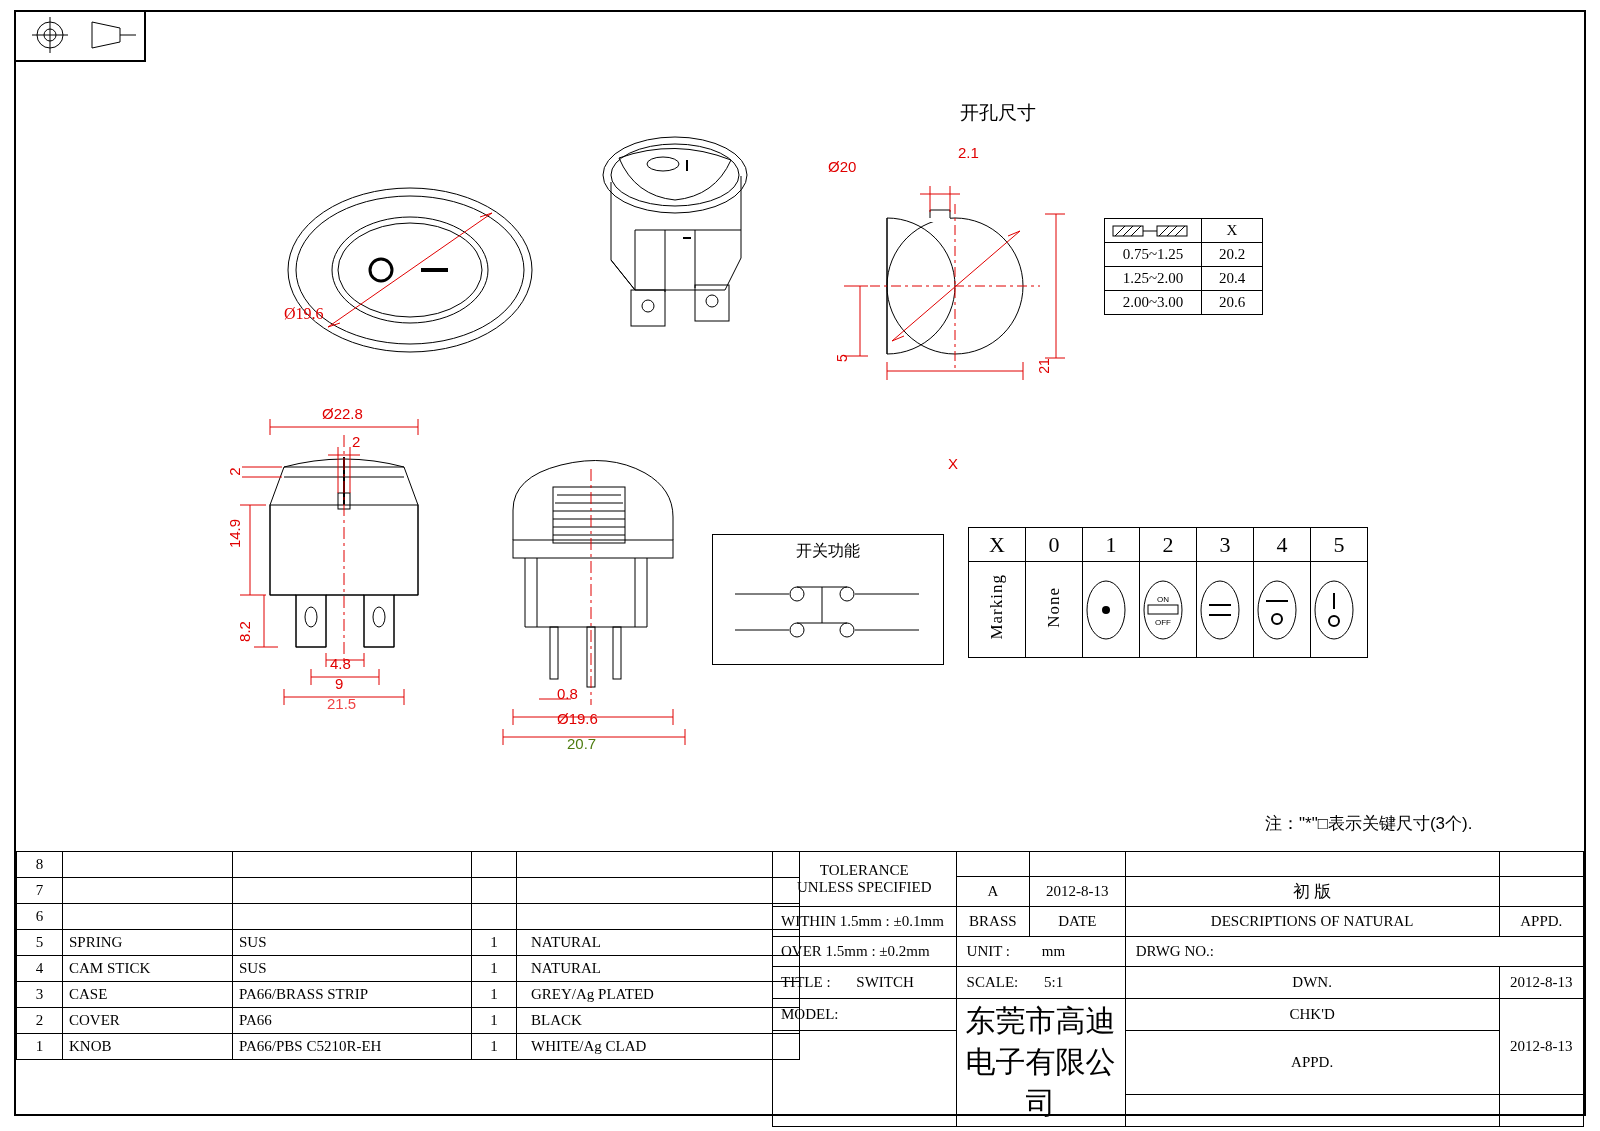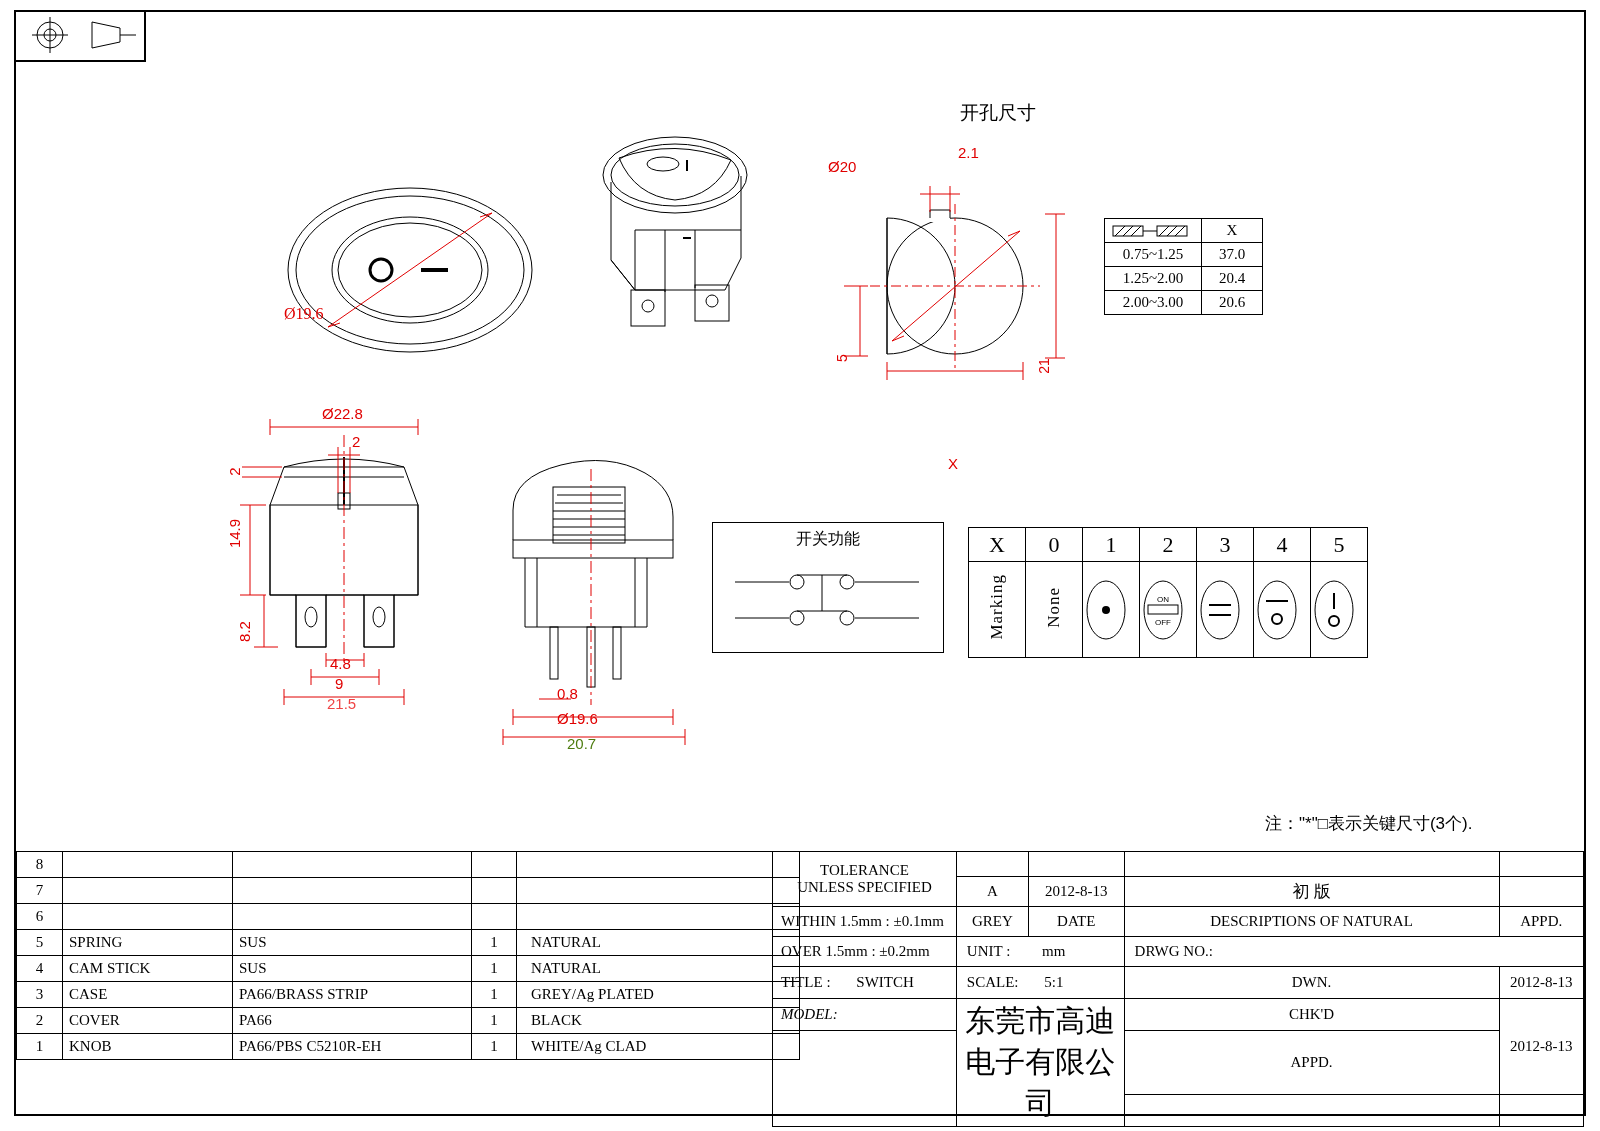--- a/index.html
+++ b/index.html
@@ -13,21 +13,21 @@
   table{border-collapse:collapse;font-family:"Liberation Serif",serif;}
   td,th{border:1px solid #000;padding:0;text-align:center;vertical-align:middle;font-weight:normal;}
   .tol-tbl{position:absolute;left:1104px;top:218px;font-size:15px;}
   .tol-tbl td{width:96px;height:23px;}
   .tol-tbl td.val{width:60px;}
   .mark-tbl{position:absolute;left:968px;top:527px;font-size:20px;}
   .mark-tbl td{width:56px;height:33px;font-family:"Liberation Serif",serif;}
   .mark-tbl td.hdr{font-size:22px;}
   .mark-tbl td.big{height:95px;}
   .vert{writing-mode:vertical-rl;transform:rotate(180deg);font-size:17px;letter-spacing:1px;}
-  .func-box{position:absolute;left:712px;top:522px;width:232px;height:131px;border:1px solid #000;box-sizing:border-box;}
+  .func-box{position:absolute;left:712px;top:534px;width:232px;height:131px;border:1px solid #000;box-sizing:border-box;}
   .func-title{text-align:center;font-family:"Liberation Serif",serif;font-size:16px;padding-top:6px;}
   .note{position:absolute;left:1265px;top:812px;font-size:17px;font-family:"Liberation Serif",serif;}
   
   .bot{position:absolute;left:16px;top:851px;width:1568px;height:263px;}
   .parts{position:absolute;left:0;top:0;font-size:15px;}
   .parts td{height:25px;}
   .c-no{width:45px;}
   .c-parts{width:163px;text-align:left;padding-left:6px;}
   .c-mat{width:232px;text-align:left;padding-left:6px;}
   .c-qty{width:44px;}
@@ -143,21 +143,21 @@
           <line x1="54" y1="14" x2="64" y2="4" stroke="#000"></line>
               <line x1="62" y1="14" x2="72" y2="4" stroke="#000"></line>
               <line x1="70" y1="14" x2="80" y2="4" stroke="#000"></line>
           <line x1="38" y1="9" x2="52" y2="9" stroke="#000"></line>
         </svg>
       </td>
       <td class="val">X</td>
     </tr>
     <tr>
       <td>0.75~1.25</td>
-      <td class="val">37.0</td>
+      <td class="val">20.2</td>
     </tr>
     <tr>
       <td>1.25~2.00</td>
       <td class="val">20.4</td>
     </tr>
     <tr>
       <td>2.00~3.00</td>
       <td class="val">20.6</td>
     </tr>
   </tbody>
@@ -401,21 +401,21 @@
         <td style="width:86px;"></td>
       </tr>
       <tr>
         <td style="height:25px;">A</td>
         <td>2012-8-13</td>
         <td class="big-t">初  版</td>
         <td></td>
       </tr>
       <tr>
         <td style="text-align:left;padding-left:8px;height:25px;">WITHIN 1.5mm : ±0.1mm</td>
-        <td>GREY</td>
+        <td>BRASS</td>
         <td>DATE</td>
         <td>DESCRIPTIONS OF NATURAL</td>
         <td>APPD.</td>
       </tr>
       <tr>
         <td style="text-align:left;padding-left:8px;height:25px;">OVER 1.5mm : ±0.2mm</td>
         <td colspan="2" style="text-align:left;padding-left:10px;">
           <span>UNIT :</span>
           <span style="margin-left:28px;">mm</span>
         </td>
@@ -427,21 +427,21 @@
           <span style="margin-left:22px;">SWITCH</span>
         </td>
         <td colspan="2" style="text-align:left;padding-left:10px;">
           <span>SCALE:</span>
           <span style="margin-left:22px;">5:1</span>
         </td>
         <td style="width:86px;">DWN.</td>
         <td>2012-8-13</td>
       </tr>
       <tr>
-        <td style="text-align:left;padding-left:8px;height:27px;font-style:italic;">
+        <td style="text-align:left;padding-left:8px;height:27px;">
           <span>MODEL:</span>
           <span></span>
         </td>
         <td rowspan="3" colspan="2" class="company">东莞市高迪电子有限公司</td>
         <td style="height:27px;">CHK'D</td>
         <td rowspan="2">2012-8-13</td>
       </tr>
       <tr>
         <td rowspan="2" style="height:54px;"></td>
         <td style="height:27px;">APPD.</td>

